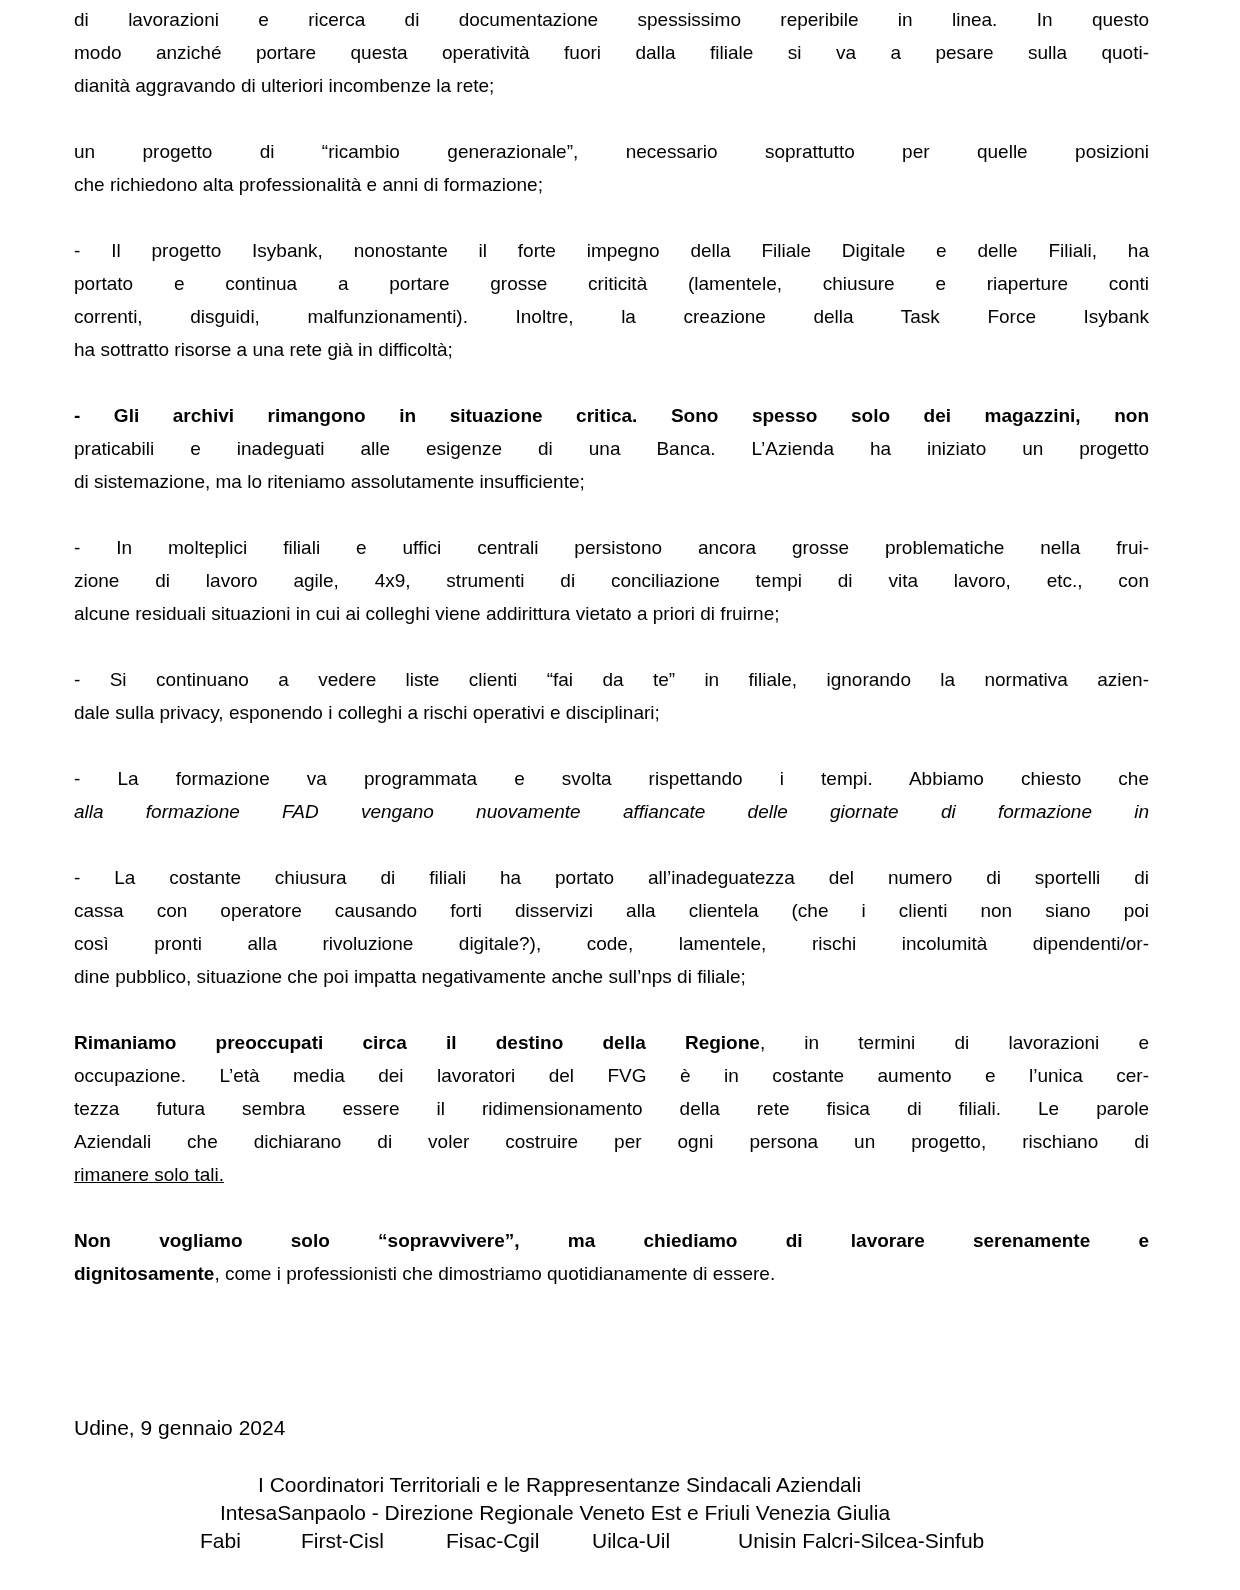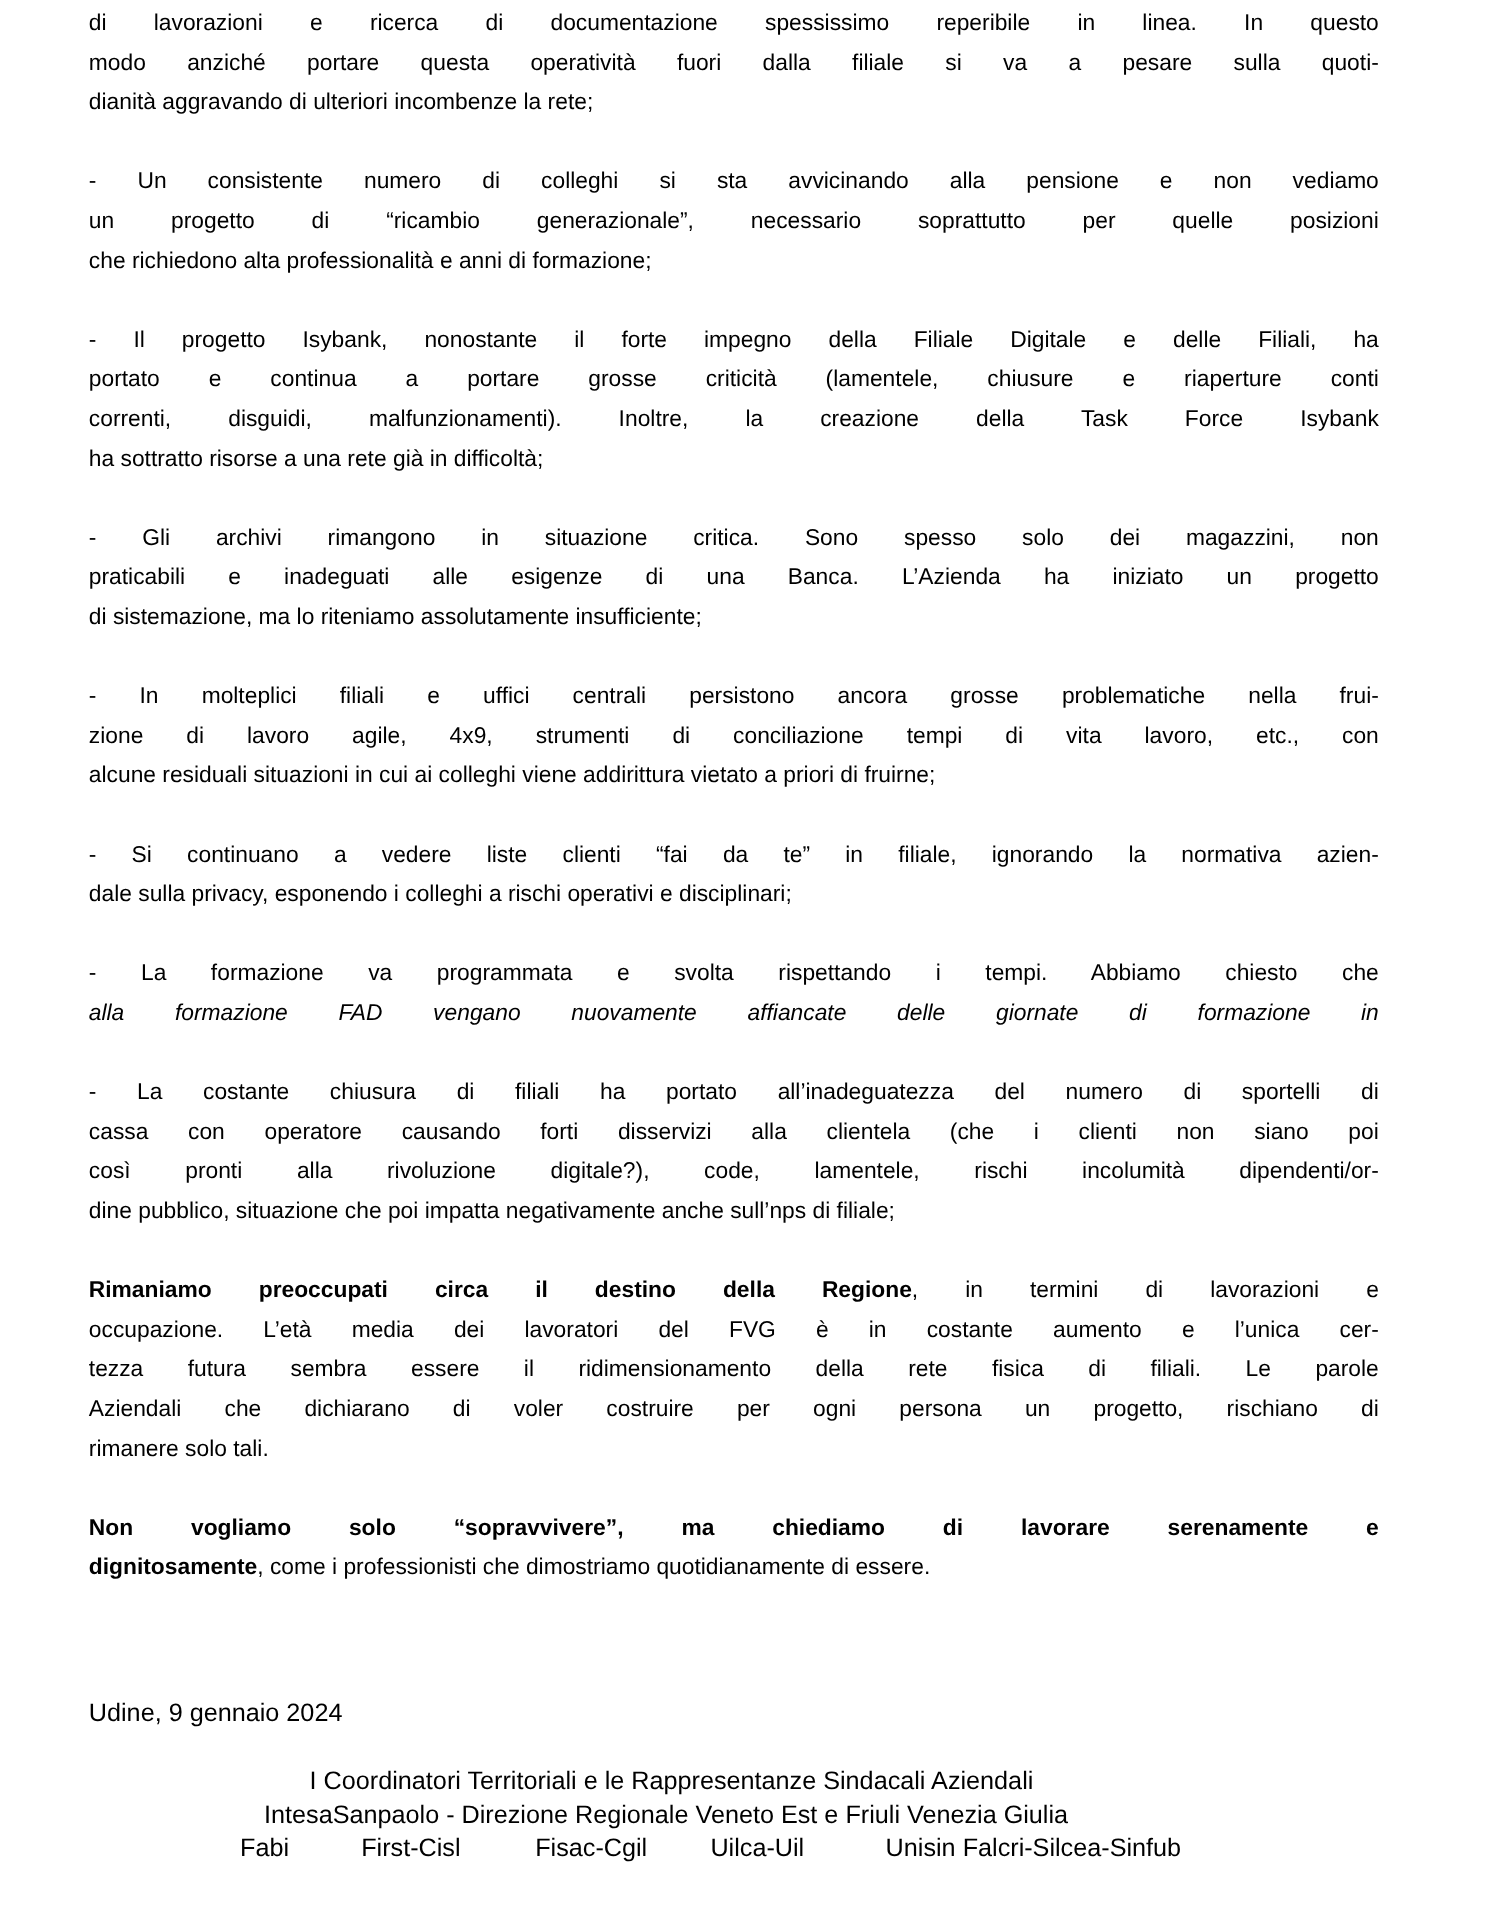--- a/index.html
+++ b/index.html
@@ -51,34 +51,33 @@
 
 <div class="page">
 
   <p class="para">
     <span style="display: block; text-align: justify; text-align-last: justify; white-space: nowrap;">di lavorazioni e ricerca di documentazione spessissimo reperibile in linea. In questo</span>
     <span style="display: block; text-align: justify; text-align-last: justify; white-space: nowrap;">modo anziché portare questa operatività fuori dalla filiale si va a pesare sulla quoti-</span>
     <span style="display: block; text-align: center; text-align-last: left; white-space: nowrap;">dianità aggravando di ulteriori incombenze la rete;</span>
   </p>
 
   <p class="para">
-    <span style="display: block; text-align: justify; text-align-last: justify; white-space: nowrap;">- Un consistente numero di colleghi si sta avvicinando alla pensione e non vediamo</span>
     <span style="display: block; text-align: justify; text-align-last: justify; white-space: nowrap;">un progetto di “ricambio generazionale”, necessario soprattutto per quelle posizioni</span>
     <span style="display: block; text-align: left; text-align-last: left; white-space: nowrap;">che richiedono alta professionalità e anni di formazione;</span>
   </p>
 
   <p class="para">
     <span style="display: block; text-align: justify; text-align-last: justify; white-space: nowrap;">- Il progetto Isybank, nonostante il forte impegno della Filiale Digitale e delle Filiali, ha</span>
     <span style="display: block; text-align: justify; text-align-last: justify; white-space: nowrap;">portato e continua a portare grosse criticità (lamentele, chiusure e riaperture conti</span>
     <span style="display: block; text-align: justify; text-align-last: justify; white-space: nowrap;">correnti, disguidi, malfunzionamenti). Inoltre, la creazione della Task Force Isybank</span>
     <span style="display: block; text-align: left; text-align-last: left; white-space: nowrap;">ha sottratto risorse a una rete già in difficoltà;</span>
   </p>
 
   <p class="para">
-    <span style="display: block; text-align: justify; text-align-last: justify; white-space: nowrap;">- Gli archivi rimangono in situazione critica. Sono spesso solo dei magazzini, non</span>
+    <span style="display: block; text-align: justify; text-align-last: justify; white-space: nowrap; font-weight: bold;">- Gli archivi rimangono in situazione critica. Sono spesso solo dei magazzini, non</span>
     <span style="display: block; text-align: justify; text-align-last: justify; white-space: nowrap;">praticabili e inadeguati alle esigenze di una Banca. L’Azienda ha iniziato un progetto</span>
     <span style="display: block; text-align: left; text-align-last: left; white-space: nowrap;">di sistemazione, ma lo riteniamo assolutamente insufficiente;</span>
   </p>
 
   <p class="para">
     <span style="display: block; text-align: justify; text-align-last: justify; white-space: nowrap;">- In molteplici filiali e uffici centrali persistono ancora grosse problematiche nella frui-</span>
     <span style="display: block; text-align: justify; text-align-last: justify; white-space: nowrap;">zione di lavoro agile, 4x9, strumenti di conciliazione tempi di vita lavoro, etc., con</span>
     <span style="display: block; text-align: left; text-align-last: left; white-space: nowrap;">alcune residuali situazioni in cui ai colleghi viene addirittura vietato a priori di fruirne;</span>
   </p>
 
@@ -97,21 +96,21 @@
     <span style="display: block; text-align: justify; text-align-last: justify; white-space: nowrap;">cassa con operatore causando forti disservizi alla clientela (che i clienti non siano poi</span>
     <span style="display: block; text-align: justify; text-align-last: justify; white-space: nowrap;">così pronti alla rivoluzione digitale?), code, lamentele, rischi incolumità dipendenti/or-</span>
     <span style="display: block; text-align: left; text-align-last: left; white-space: nowrap;">dine pubblico, situazione che poi impatta negativamente anche sull’nps di filiale;</span>
   </p>
 
   <p class="para">
     <span class="line-wrap" style="display: block; text-align: justify; text-align-last: justify; white-space: nowrap;"><b class="bold">Rimaniamo preoccupati circa il destino della Regione</b><span>, in termini di lavorazioni e</span></span>
     <span style="display: block; text-align: justify; text-align-last: justify; white-space: nowrap;">occupazione. L’età media dei lavoratori del FVG è in costante aumento e l’unica cer-</span>
     <span style="display: block; text-align: justify; text-align-last: justify; white-space: nowrap;">tezza futura sembra essere il ridimensionamento della rete fisica di filiali. Le parole</span>
     <span style="display: block; text-align: justify; text-align-last: justify; white-space: nowrap;">Aziendali che dichiarano di voler costruire per ogni persona un progetto, rischiano di</span>
-    <span style="display: block; text-align: right; text-align-last: left; white-space: nowrap;">rimanere solo tali.</span>
+    <span style="display: block; text-align: right; text-align-last: left; white-space: nowrap; text-decoration: underline;">rimanere solo tali.</span>
   </p>
 
   <p class="para">
     <b class="bold" style="display: block; text-align: justify; text-align-last: justify; white-space: nowrap;">Non vogliamo solo “sopravvivere”, ma chiediamo di lavorare serenamente e</b>
     <span style="display: block; text-align: left; text-align-last: left; white-space: nowrap;"><b class="bold">dignitosamente</b><span>, come i professionisti che dimostriamo quotidianamente di essere.</span></span>
   </p>
 
 </div>
 
 <div class="date">Udine, 9 gennaio 2024</div>

